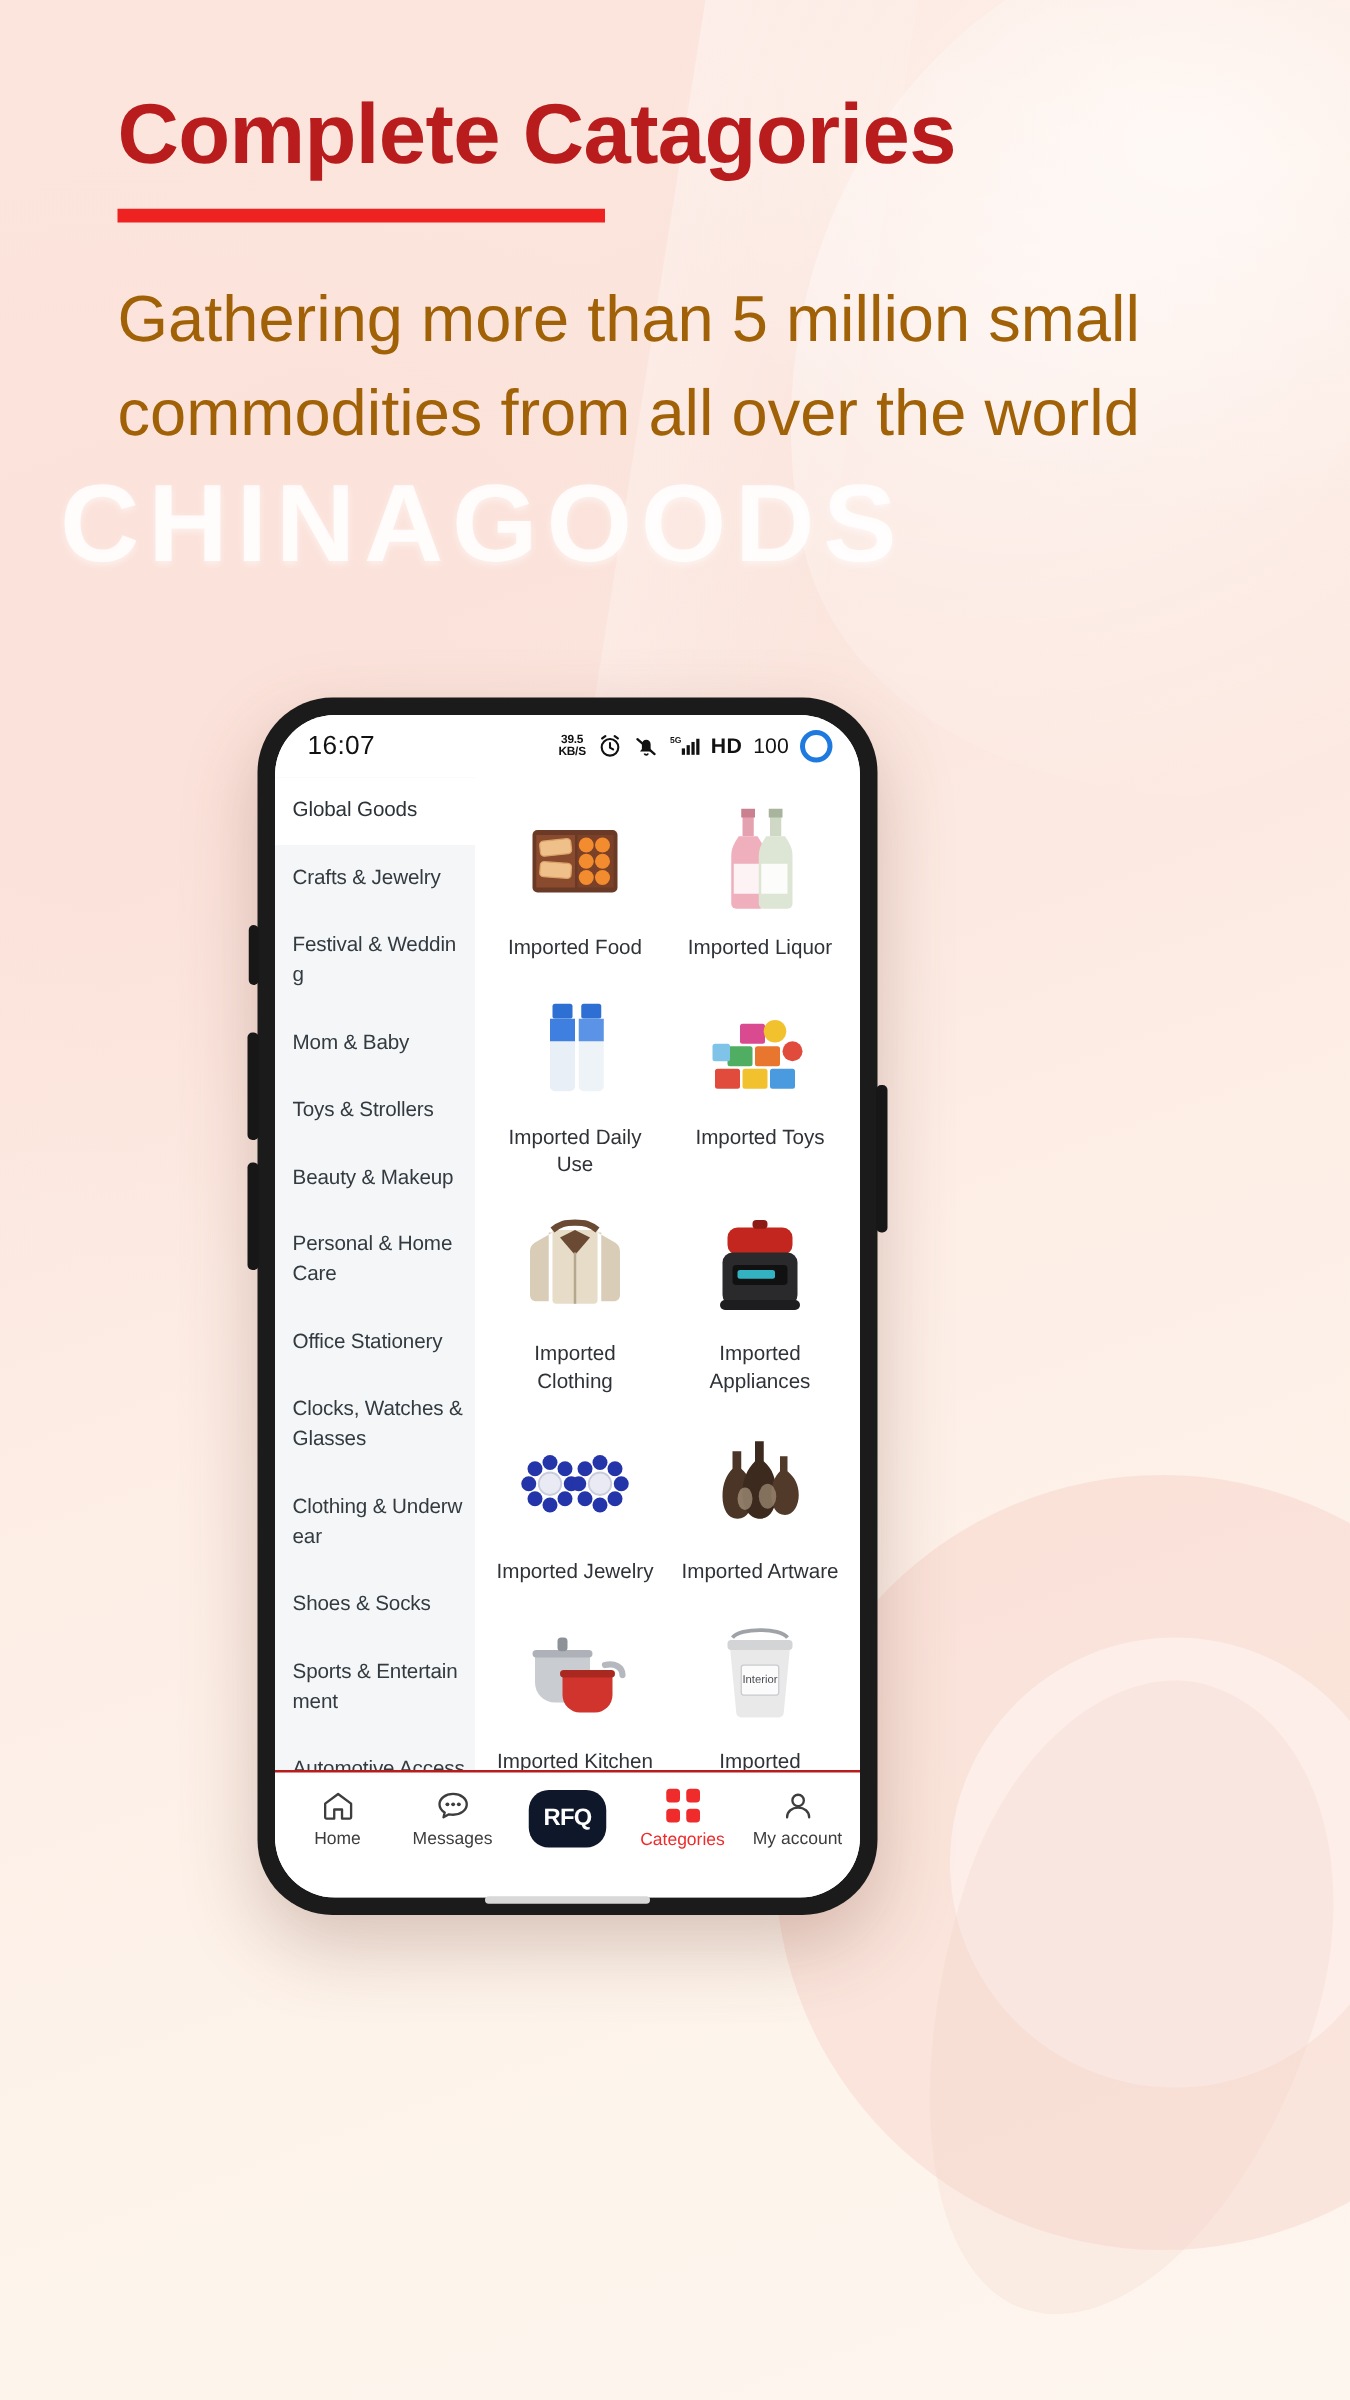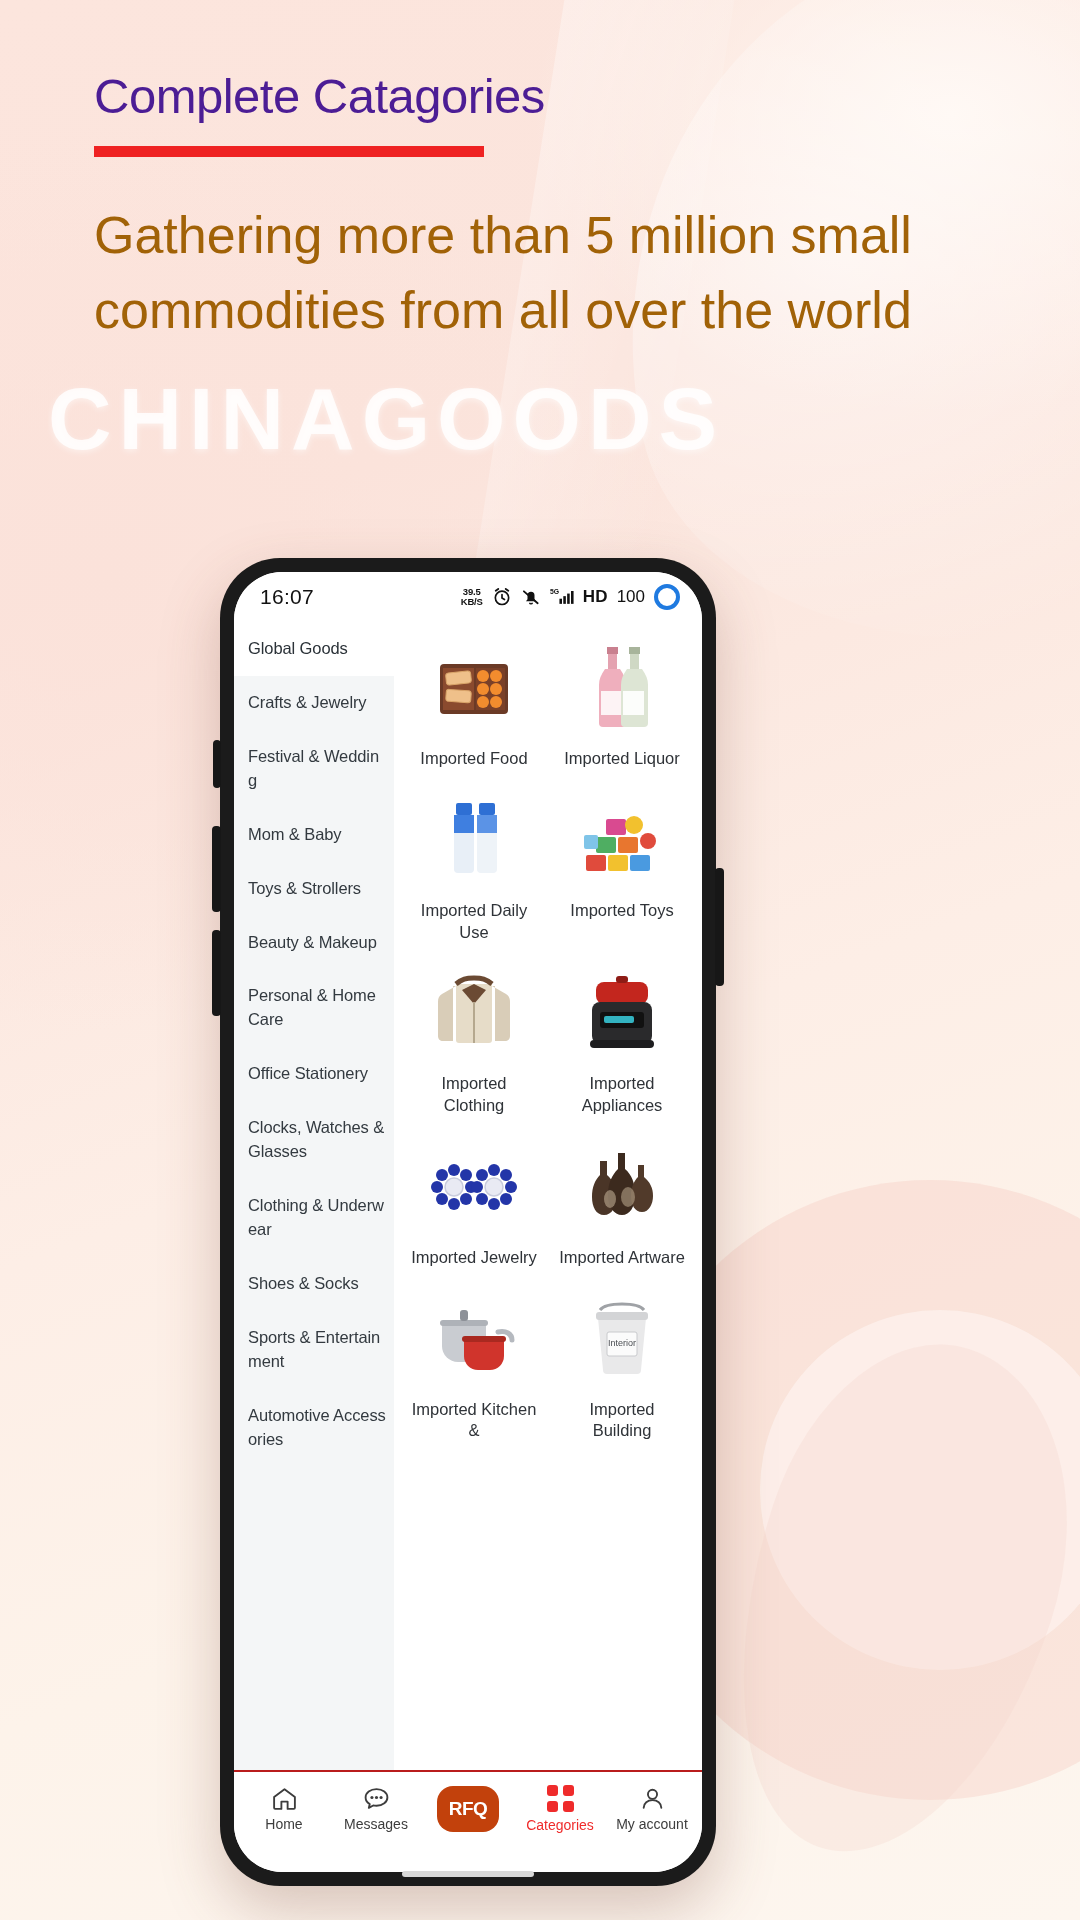--- a/index.html
+++ b/index.html
@@ -66,23 +66,23 @@
     letter-spacing: 7px;
     color: rgba(255,255,255,0.82);
     white-space: nowrap;
     overflow: hidden;
     text-shadow: 0 2px 6px rgba(255,255,255,0.5);
   }
 
   
   .headline-wrap { position: absolute; left: 94px; top: 70px; width: 900px; }
   .headline {
-    font-size: 49px;
-    font-weight: 400;
-    color: #4c1d95;
+    font-size: 68px;
+    font-weight: 700;
+    color: #b91c1c;
     letter-spacing: -0.5px;
     line-height: 1.1;
     white-space: nowrap;
   }
   .headline-rule {
     margin-top: 22px;
     width: 390px; height: 11px;
     background: #ef2222;
   }
   .subhead {
@@ -90,22 +90,22 @@
     font-size: 52px;
     font-weight: 400;
     color: #a16207;
     line-height: 1.45;
     max-width: 880px;
   }
 
   
   .phone {
     position: absolute;
-    left: 220px; top: 558px;
-    width: 496px; height: 1328px;
+    left: 206px; top: 558px;
+    width: 496px; height: 974px;
     background: #1b1b1b;
     border-radius: 60px;
     box-shadow: 0 24px 60px rgba(120,70,55,0.28);
     padding: 14px;
   }
   .phone-btn {
     position: absolute;
     background: #171717;
     border-radius: 4px;
   }
@@ -216,21 +216,21 @@
   }
   .tab {
     display: flex; flex-direction: column; align-items: center;
     gap: 5px;
     width: 88px;
   }
   .tab-label { font-size: 14px; color: #3d3d3d; }
   .tab.active .tab-label { color: #ef2b2b; }
   .rfq-logo {
     width: 62px; height: 46px;
-    background: #c2410c;
+    background: #0f172a;
     border-radius: 16px;
     display: flex; align-items: center; justify-content: center;
     color: #fff; font-size: 19px; font-weight: 800; letter-spacing: -0.6px;
   }
   .grid-icon { display: grid; grid-template-columns: 11px 11px; grid-template-rows: 11px 11px; gap: 5px; }
   .grid-icon i { background: #ef2b2b; border-radius: 3px; display: block; }
 
   .home-indicator {
     position: absolute;
     left: 50%; bottom: 9px;

